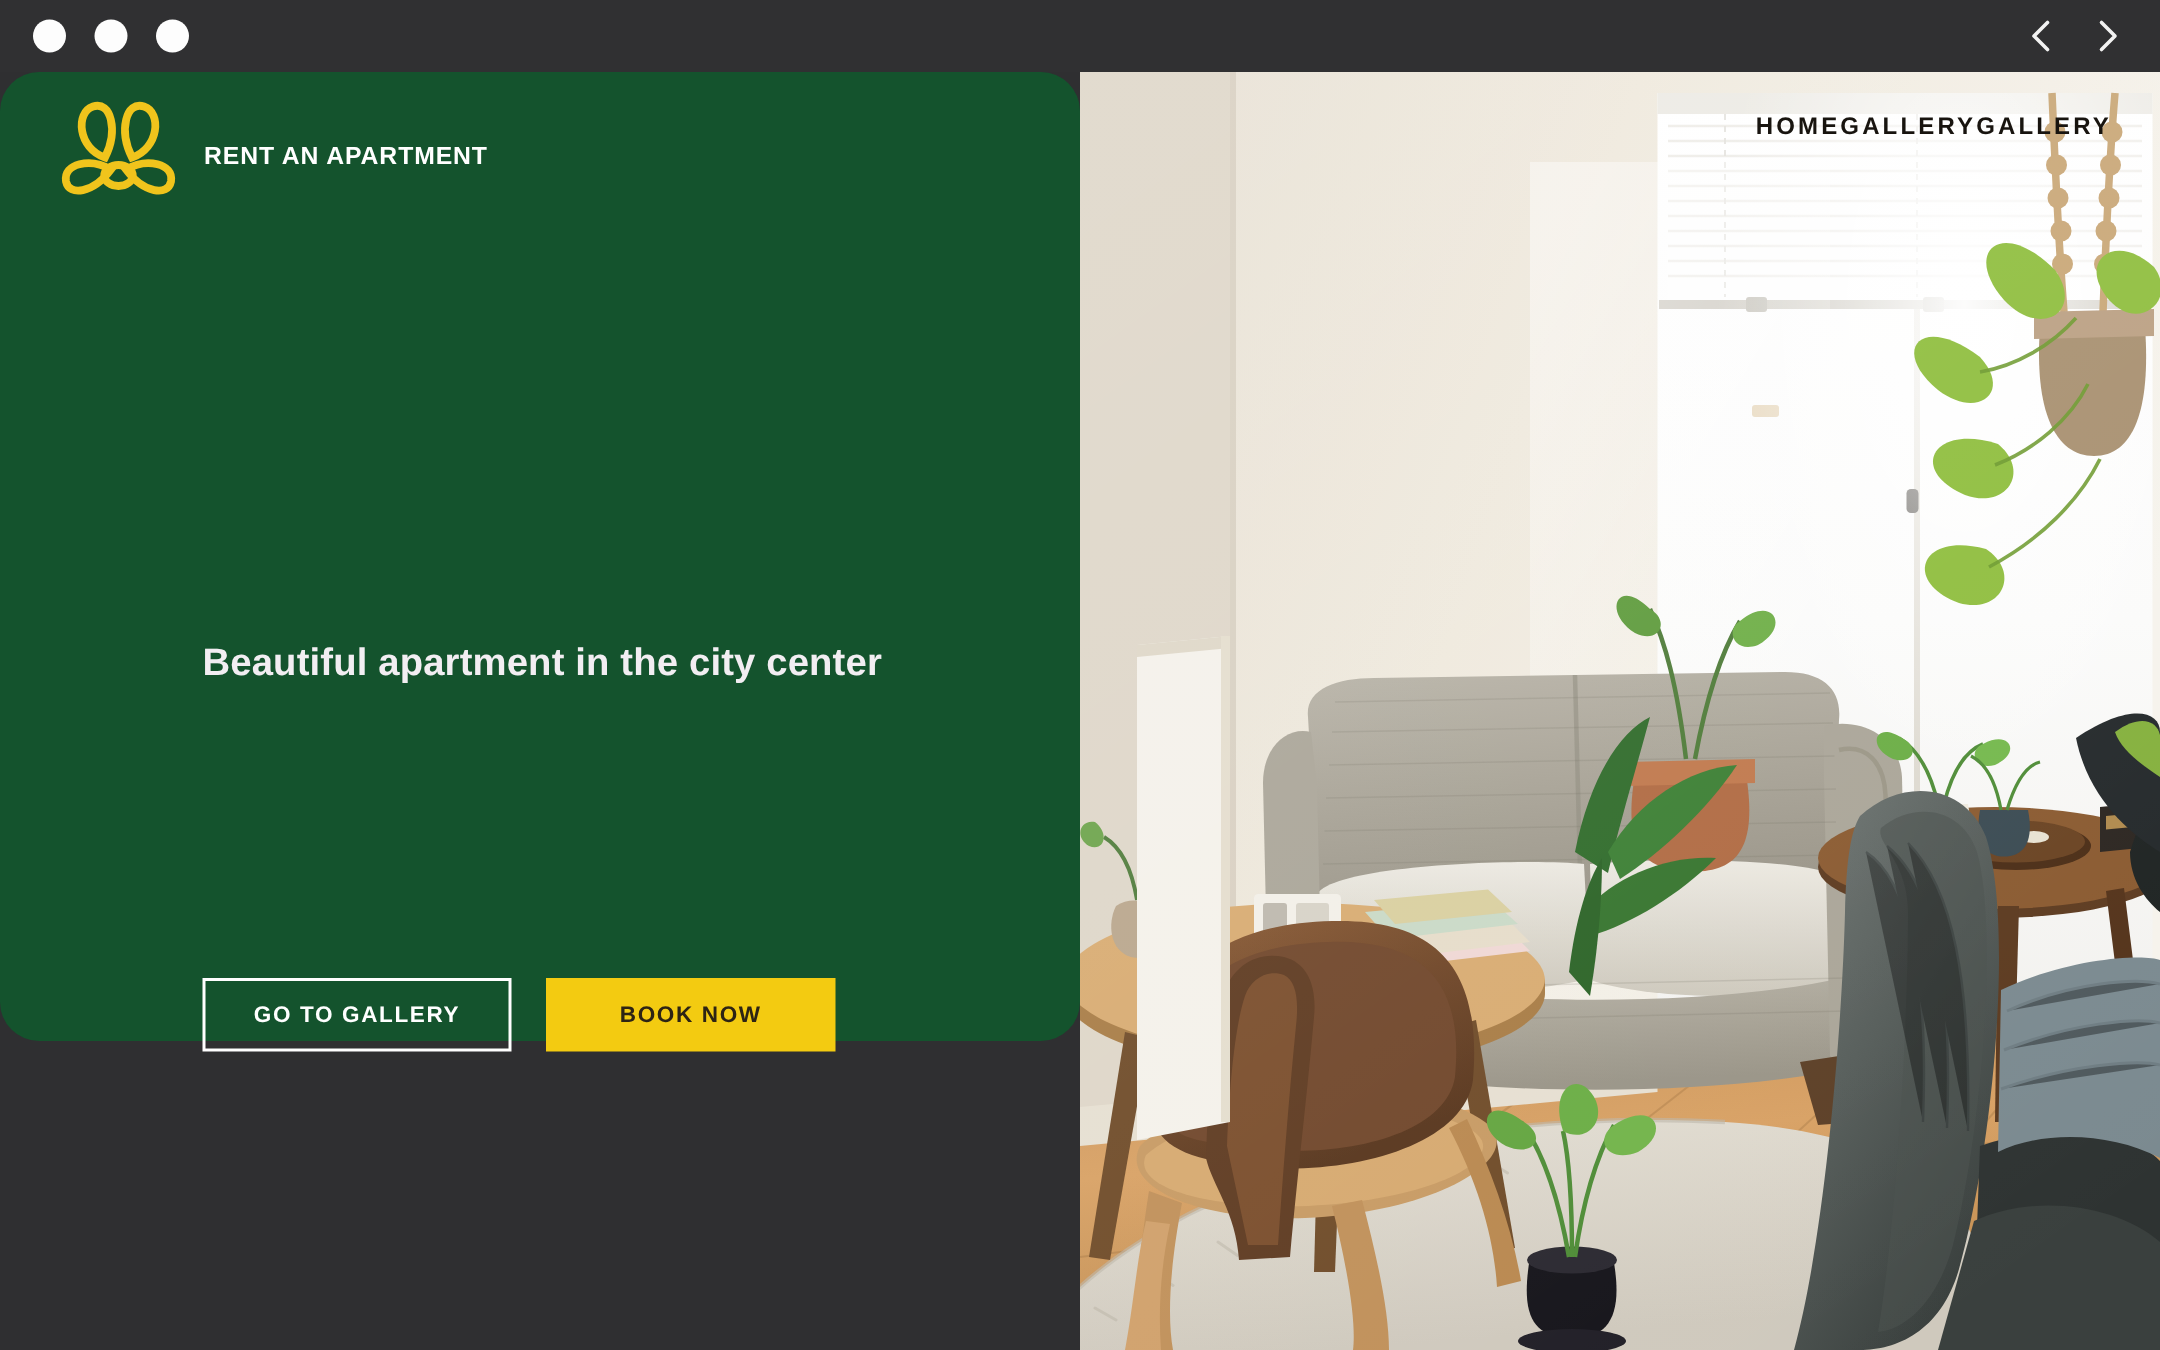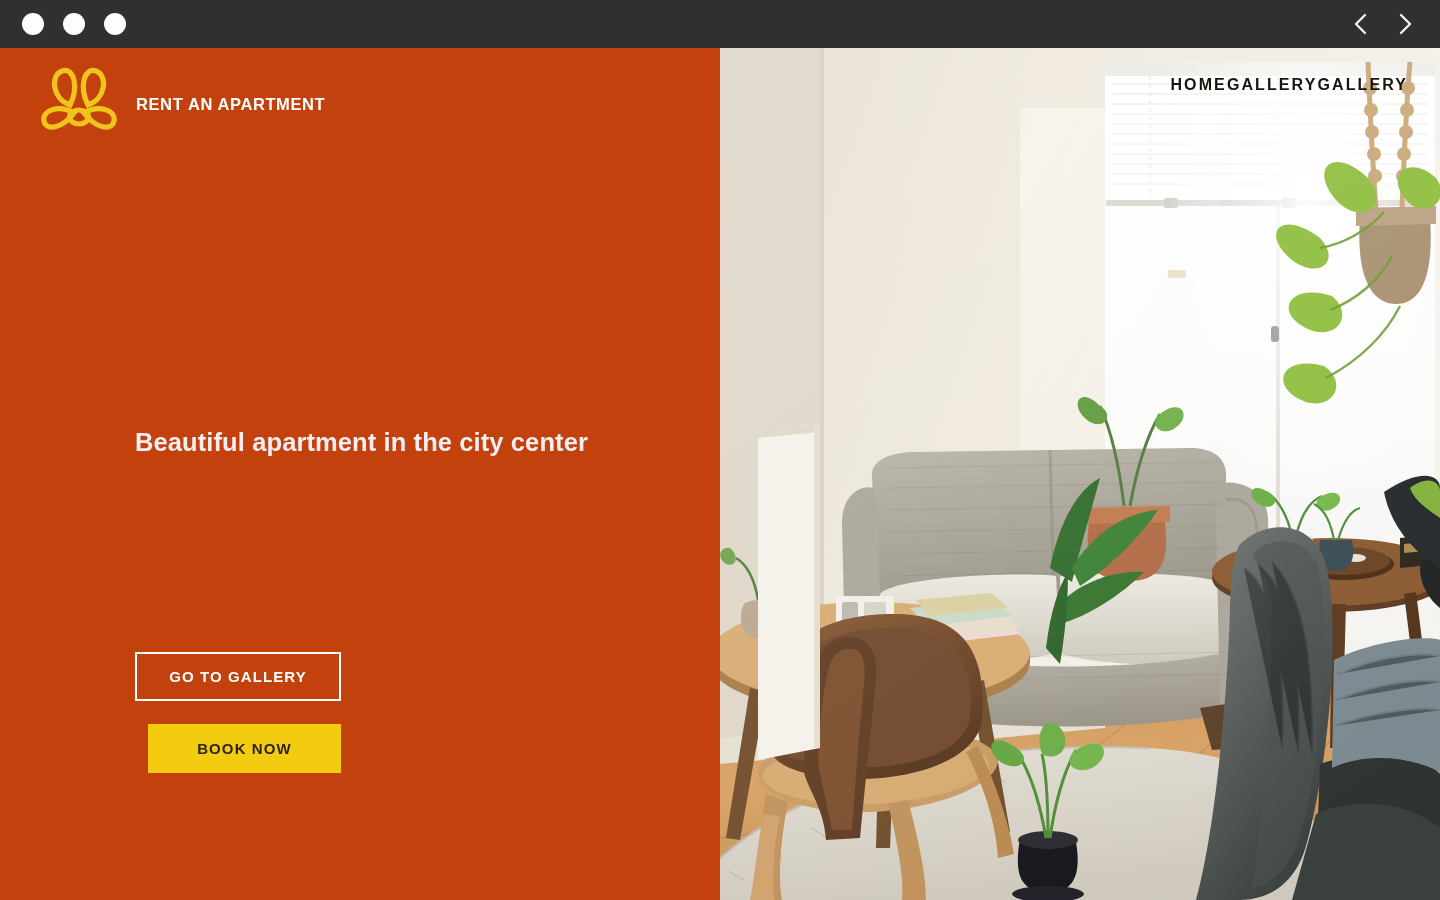--- a/index.html
+++ b/index.html
@@ -68,23 +68,24 @@
     width: 1440px;
     height: 852px;
     overflow: hidden;
   }
 
   
   .panel-left {
     position: absolute;
     top: 0; left: 0;
     width: 720px;
-    height: 852px;
-    background: #c2410c;
+    height: 646px;
+    background: #14532d;
     box-sizing: border-box;
+    border-radius: 26px;
   }
 
   
   .brand {
     position: absolute;
     top: 11px;
     left: 40px;
     display: flex;
     align-items: center;
     gap: 18px;
@@ -123,23 +124,22 @@
     font-weight: bold;
     letter-spacing: 0.1px;
     font-family: "Liberation Sans", sans-serif;
   }
 
   .cta-row {
     position: absolute;
     left: 135px;
     top: 604px;
     display: flex;
-    align-items: flex-end;
+    align-items: center;
     gap: 23px;
-    flex-direction: column;
   }
   .btn {
     display: flex;
     align-items: center;
     justify-content: center;
     height: 49px;
     box-sizing: border-box;
     font-size: 15px;
     font-weight: bold;
     letter-spacing: 1.1px;

